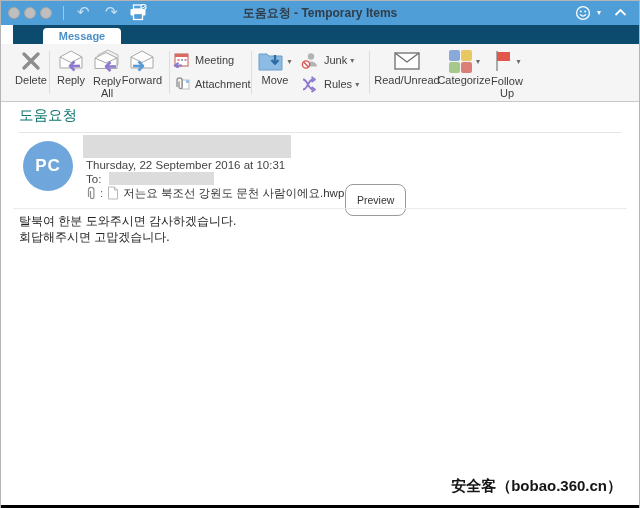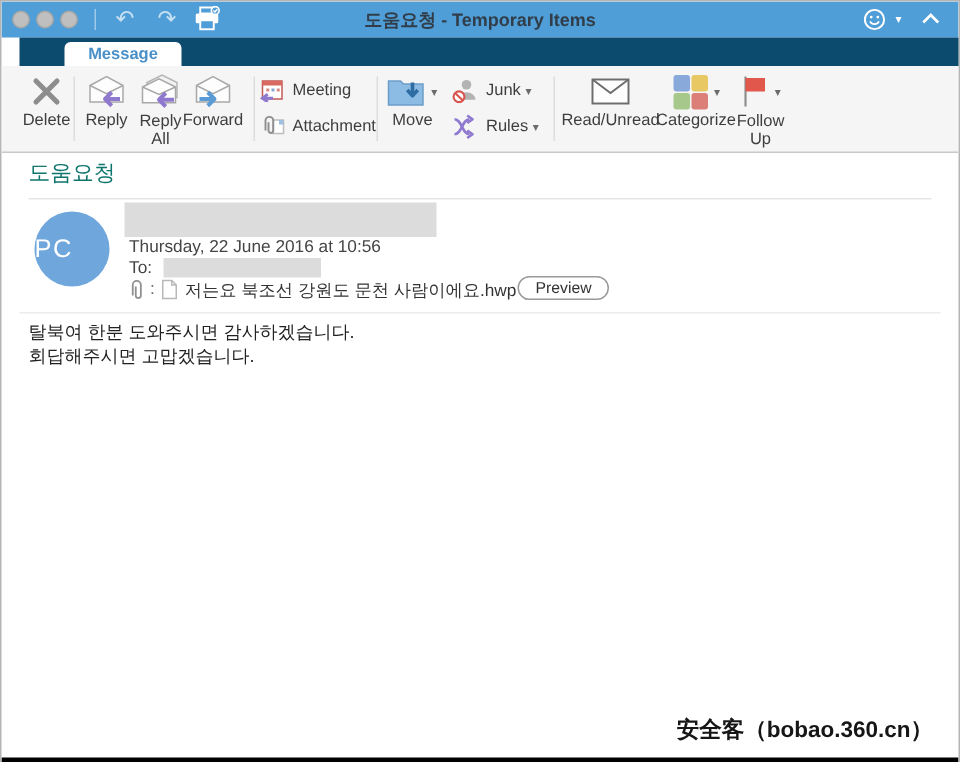--- a/index.html
+++ b/index.html
@@ -33,30 +33,30 @@
   .rlabel { font-size:11px; color:#3e3e3e; line-height:11px; }
   .sbtn { position:absolute; display:flex; align-items:center; height:18px; }
   .sbtn .rlabel { margin-left:5px; }
   .caret { font-size:8px; color:#6b6b6b; margin-left:3px; }
 
   
   .subject { position:absolute; left:18px; top:105px; font-size:14.5px; color:#0f766e; }
   .hr1 { position:absolute; left:18px; right:18px; top:131px; height:1px; background:#e5e5e5; }
   .redact-sender { position:absolute; left:82px; top:134px; width:208px; height:23px; background:#dcdcdc; }
   .avatar { position:absolute; left:22px; top:140px; width:50px; height:50px; border-radius:50%;
-            background:#6fa7dd; color:#fff; font-size:17px; text-align:left; line-height:50px;
-            letter-spacing:1px; }
+            background:#6fa7dd; color:#fff; font-size:17px; text-align:center; line-height:50px;
+            letter-spacing:1px;font-weight:bold; }
   .hdr-date { position:absolute; left:85px; top:158px; font-size:11.5px; color:#454545; }
   .hdr-to { position:absolute; left:85px; top:172px; font-size:11.5px; color:#454545; }
   .redact-to { position:absolute; left:108px; top:171px; width:105px; height:13px; background:#dcdcdc; }
   .attach-row { position:absolute; left:84px; top:184px; height:16px; display:flex; align-items:center;
                 font-size:11.5px; color:#333; }
   .attach-colon { color:#666; margin:0 4px 0 2px; }
   .attach-name { margin-left:4px; }
-  .preview-btn { position:absolute; left:344px; top:183px; height:16px; padding:0 11px;
+  .preview-btn { position:absolute; left:344px; top:183px; height:32px; padding:0 11px;
                  border:1px solid #9a9a9a; border-radius:8px; background:#fff; font-size:10.5px;
                  color:#333; line-height:14px; font-family:inherit; }
   .hr2 { position:absolute; left:12px; right:12px; top:207px; height:1px; background:#ebebeb; }
 
   
   .body-text { position:absolute; left:18px; top:212px; font-size:12px; color:#222; line-height:16px; }
 
   
   .watermark { position:absolute; right:17px; top:476px; font-size:15px; font-weight:600; color:#161616; }
   .bottombar { position:absolute; left:0; bottom:0; width:100%; height:3px; background:#000; }
@@ -260,21 +260,21 @@
       </div>
       <div class="rlabel" style="line-height:12px">Follow Up</div>
     </div>
   </div>
 
   <div class="subject">도움요청</div>
   <div class="hr1"></div>
 
   <div class="redact-sender"></div>
   <div class="avatar">PC</div>
-  <div class="hdr-date">Thursday, 22 June 2016 at 10:56</div>
+  <div class="hdr-date">Thursday, 22 September 2016 at 10:31</div>
   <div class="hdr-to">To:</div>
   <div class="redact-to"></div>
 
   <div class="attach-row">
     <span>
       <svg width="13" height="15" viewBox="0 0 13 15">
         <path d="M3.5 11 V4 a2.7 2.7 0 0 1 5.4 0 V11 a1.7 1.7 0 0 1 -3.4 0 V5" fill="none" stroke="#8f8f8f" stroke-width="1.2"></path>
       </svg>
     </span>
     <span class="attach-colon">:</span>

